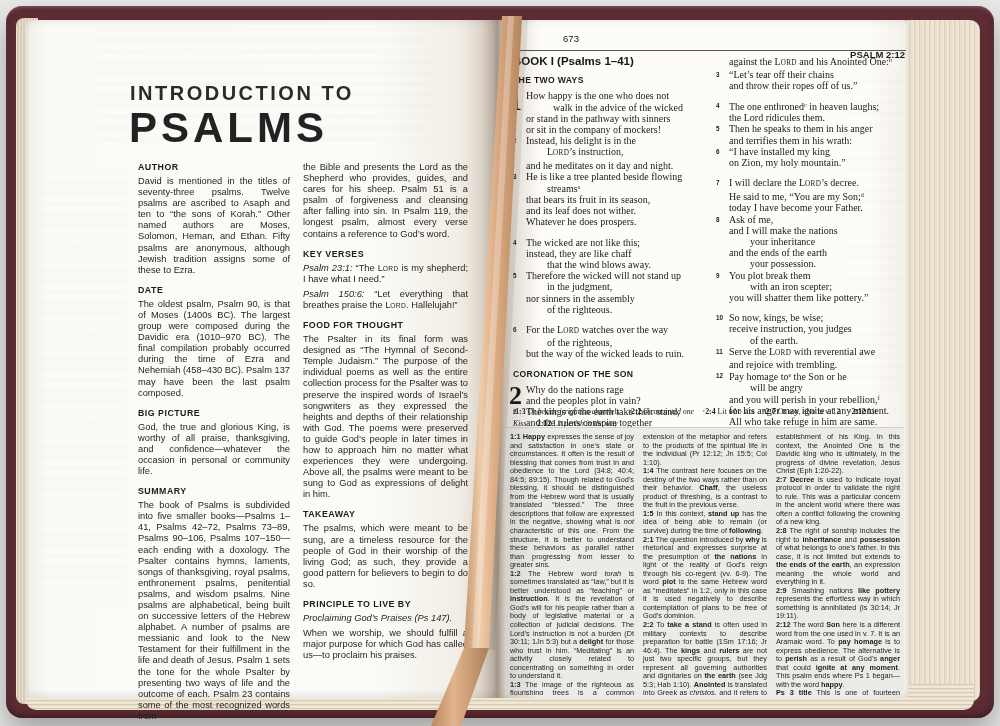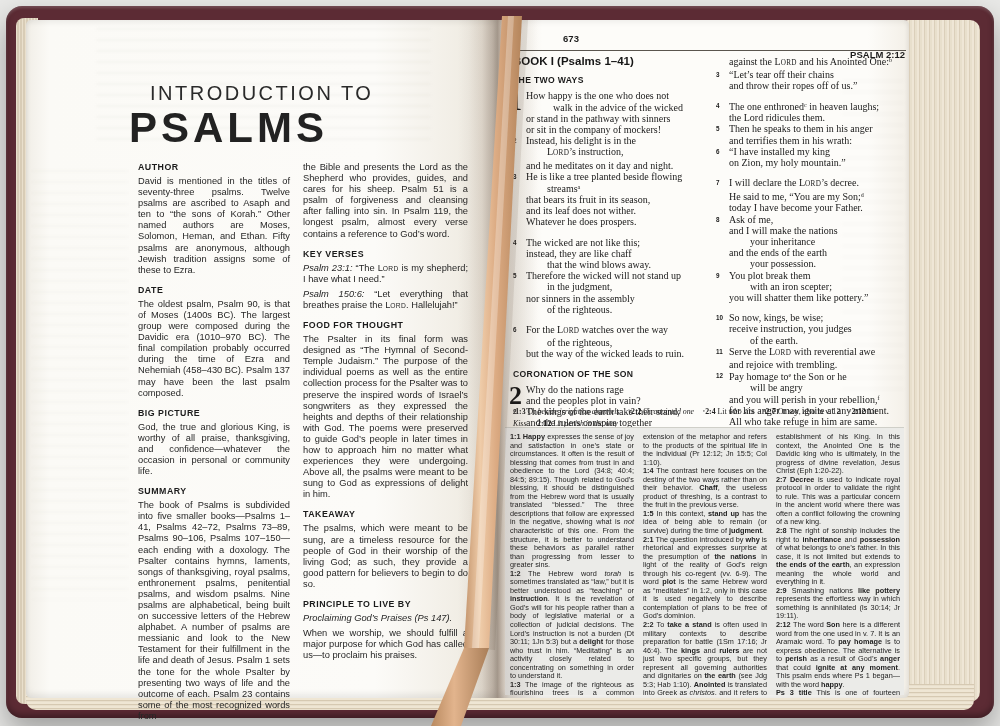--- a/index.html
+++ b/index.html
@@ -19,31 +19,31 @@
         box-shadow:inset 0 3px 5px rgba(0,0,0,.06), inset 0 -4px 6px rgba(0,0,0,.08);}
   .page-right{left:491px;width:412px;border-radius:0 5px 5px 0;
         background:linear-gradient(90deg,#d8ccbd 0,#f2eee6 3%,#fdfcf9 11%,#fdfcf9 90%,#f3efe7 100%);
         box-shadow:inset 0 3px 5px rgba(0,0,0,.05), inset 0 -4px 6px rgba(0,0,0,.08);}
   .gutter{position:absolute;left:452px;top:14px;width:80px;height:678px;pointer-events:none;
         background:linear-gradient(90deg,rgba(0,0,0,0) 0,rgba(104,84,72,.10) 30%,rgba(66,48,40,.30) 49%,rgba(84,62,52,.15) 58%,rgba(0,0,0,0) 100%);}
   .ghost{position:absolute;opacity:.55;filter:blur(1.4px);pointer-events:none;
         background:repeating-linear-gradient(180deg, rgba(146,136,124,.10) 0 2px, rgba(0,0,0,0) 2px 11px);}
 
   
-  .t1{position:absolute;left:104px;top:62px;font-weight:normal;font-size:20px;letter-spacing:2.5px;color:#2a2a2a;margin-left:20px;}
+  .t1{position:absolute;left:104px;top:62px;font-weight:bold;font-size:20px;letter-spacing:2.5px;color:#2a2a2a;}
   .t2{position:absolute;left:103px;top:86px;font-weight:800;font-size:42px;line-height:44px;letter-spacing:4px;color:#222;}
   .icols{position:absolute;left:112px;top:142px;width:330px;display:flex;gap:13px;}
   .icol1{width:152px;} .icol2{width:165px;}
   .sec-h{font-weight:bold;font-size:8.8px;line-height:11px;letter-spacing:.5px;color:#1b1b1b;margin:9px 0 3px;}
   .icol1 .sec-h:first-child{margin-top:0;}
   .icol2 .sec-p:first-child{margin-top:0;}
   .sec-p{font-size:9.3px;line-height:11.1px;text-align:justify;margin:0 0 4px;color:#262626;}
 
   
-  .pgnum{position:absolute;top:13px;left:44px;width:60px;text-align:center;font-weight:bold;font-size:9.5px;color:#1d1d1d;}
+  .pgnum{position:absolute;top:13px;left:44px;width:60px;text-align:center;font-weight:normal;font-size:9.5px;color:#1d1d1d;}
   .runhead{position:absolute;top:29px;right:4px;font-weight:bold;font-size:9.5px;color:#1d1d1d;}
   .hdr-rule{position:absolute;left:16px;width:393px;top:30px;border-top:1px solid #5a554e;}
   .scols{position:absolute;left:16px;top:35px;display:flex;gap:17px;}
   .pcol1{width:186px;} .pcol2{width:190px;}
   .book-h{font-weight:bold;font-size:11.5px;color:#161616;margin:1px 0 7px;font-family:"Liberation Sans",sans-serif;}
   .psalm-h{font-weight:bold;font-size:8.6px;letter-spacing:.35px;color:#1a1a1a;margin:8px 0 4px;font-family:"Liberation Sans",sans-serif;}
   .scripture{font-family:"Liberation Serif",serif;font-size:10px;line-height:11.2px;color:#191919;}
   .psalm{position:relative;}
   .chapnum{position:absolute;left:-4px;top:0;font-family:"Liberation Serif",serif;font-weight:bold;font-size:26px;line-height:24px;color:#141414;}
   .stanza{margin-bottom:9px;}
@@ -202,21 +202,21 @@
       <div class="fnotes"><span class="fn-item"><sup>a</sup><b>1:3</b> Or <i>beside irrigation channels</i></span><span class="fn-item"><sup>b</sup><b>2:2</b> Or <i>anointed one</i></span><span class="fn-item"><sup>c</sup><b>2:4</b> Lit <i>who sits</i></span><span class="fn-item"><sup>d</sup><b>2:7</b> Or <i>son</i>, also in v. 12</span><span class="fn-item"><sup>e</sup><b>2:12</b> Lit <i>Kiss</i></span><span class="fn-item"><sup>f</sup><b>2:12</b> Lit <i>perish in the way</i></span></div>
       <div class="comm">
         <div class="ccol">
             <p><b>1:1 Happy</b> expresses the sense of joy and satisfaction in one’s state or circumstances. It often is the result of blessing that comes from trust in and obedience to the Lord (34:8; 40:4; 84:5; 89:15). Though related to God’s blessing, it should be distinguished from the Hebrew word that is usually translated “blessed.” The three descriptions that follow are expressed in the negative, showing what is <i>not</i> characteristic of this one. From the structure, it is better to understand these behaviors as parallel rather than progressing from lesser to greater sins.</p>
             <p><b>1:2</b> The Hebrew word <i>torah</i> is sometimes translated as “law,” but it is better understood as “teaching” or <b>instruction</b>. It is the revelation of God’s will for his people rather than a body of legislative material or a collection of judicial decisions. The Lord’s instruction is not a burden (Dt 30:11; 1Jn 5:3) but a <b>delight</b> for those who trust in him. “Meditating” is an activity closely related to concentrating on something in order to understand it.</p>
             <p><b>1:3</b> The image of the righteous as flourishing trees is a common metaphor (92:12-14; Jr 17:8). Bearing  is an</p>
           </div>
         <div class="ccol">
             <p>extension of the metaphor and refers to the products of the spiritual life in the individual (Pr 12:12; Jn 15:5; Col 1:10).</p>
             <p><b>1:4</b> The contrast here focuses on the destiny of the two ways rather than on their behavior. <b>Chaff</b>, the useless product of threshing, is a contrast to the fruit in the previous verse.</p>
-            <p><b>1:5</b> In this context, <b>stand up</b> has the idea of being able to remain (or survive) during the time of <b>judgment</b>.</p>
+            <p><b>1:5</b> In this context, <b>stand up</b> has the idea of being able to remain (or survive) during the time of <b>following</b>.</p>
             <p><b>2:1</b> The question introduced by <b>why</b> is rhetorical and expresses surprise at the presumption of <b>the nations</b> in light of the reality of God’s reign through his co-regent (vv. 6-9). The word <b>plot</b> is the same Hebrew word as “meditates” in 1:2, only in this case it is used negatively to describe contemplation of plans to be free of God’s dominion.</p>
             <p><b>2:2</b> To <b>take a stand</b> is often used in military contexts to describe preparation for battle (1Sm 17:16; Jr 46:4). The <b>kings</b> and <b>rulers</b> are not just two specific groups, but they represent all governing authorities and dignitaries on <b>the earth</b> (see Jdg 5:3; Hab 1:10). <b>Anointed</b> is translated into Greek as <i>christos</i>, and it refers to God’s choice and</p>
           </div>
         <div class="ccol">
             <p>establishment of his King. In this context, the Anointed One is the Davidic king who is ultimately, in the progress of divine revelation, Jesus Christ (Eph 1:20-22).</p>
             <p><b>2:7 Decree</b> is used to indicate royal protocol in order to validate the right to rule. This was a particular concern in the ancient world where there was often a conflict following the crowning of a new king.</p>
             <p><b>2:8</b> The right of sonship includes the right to <b>inheritance</b> and <b>possession</b> of what belongs to one’s father. In this case, it is not limited but extends to <b>the ends of the earth</b>, an expression meaning the whole world and everything in it.</p>
             <p><b>2:9</b> Smashing nations <b>like pottery</b> represents the effortless way in which something is annihilated (Is 30:14; Jr 19:11).</p>
             <p><b>2:12</b> The word <b>Son</b> here is a different word from the one used in v. 7. It is an Aramaic word. To <b>pay homage</b> is to express obedience. The alternative is to <b>perish</b> as a result of God’s <b>anger</b> that could <b>ignite at any moment</b>. This psalm ends where Ps 1 began—with the word <b>happy</b>.</p>
             <p><b>Ps 3 title</b> This is one of fourteen psalms (3; 7; 18; 30; 34; 51–52; 54; 56; 57; 59; 60;</p>

